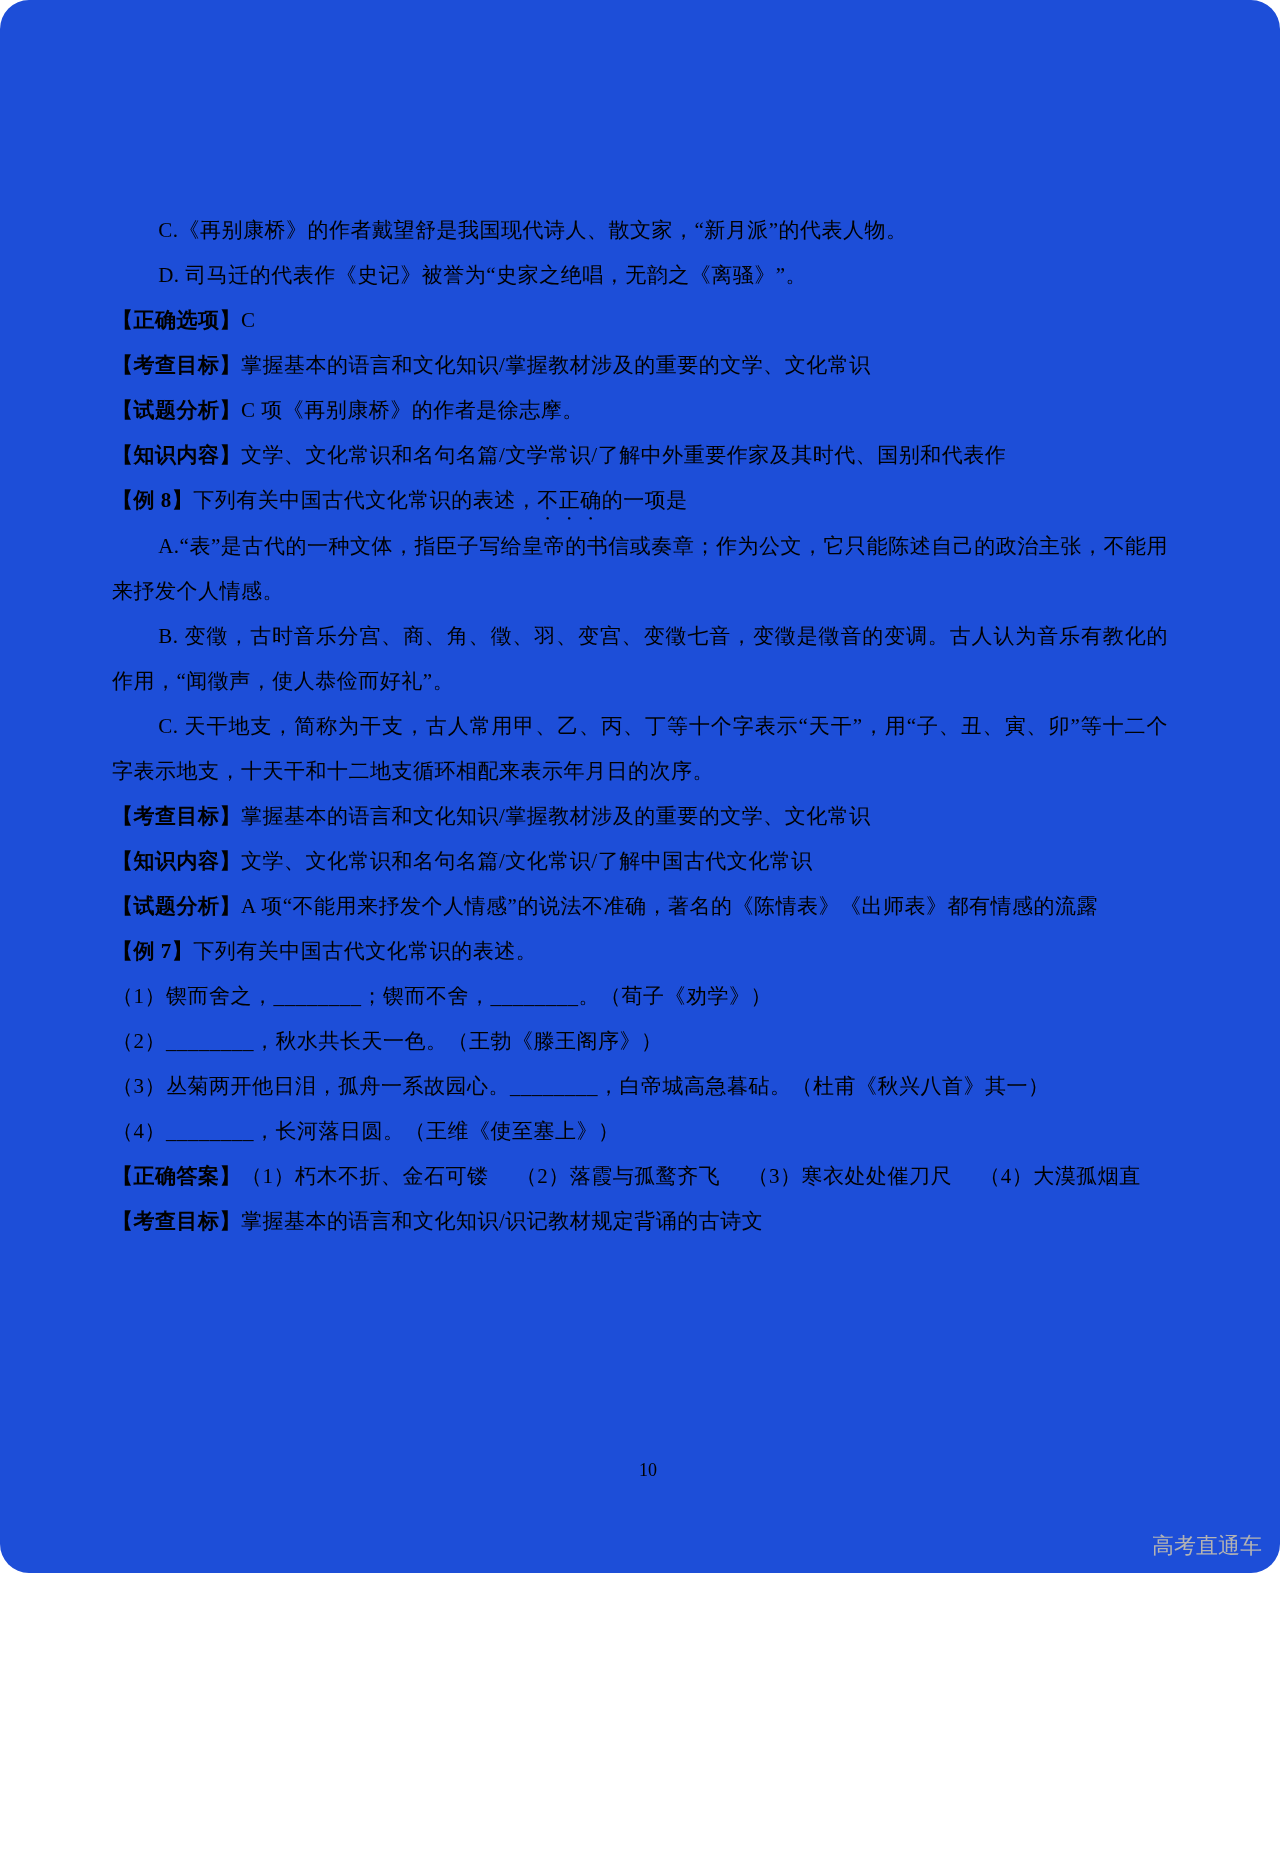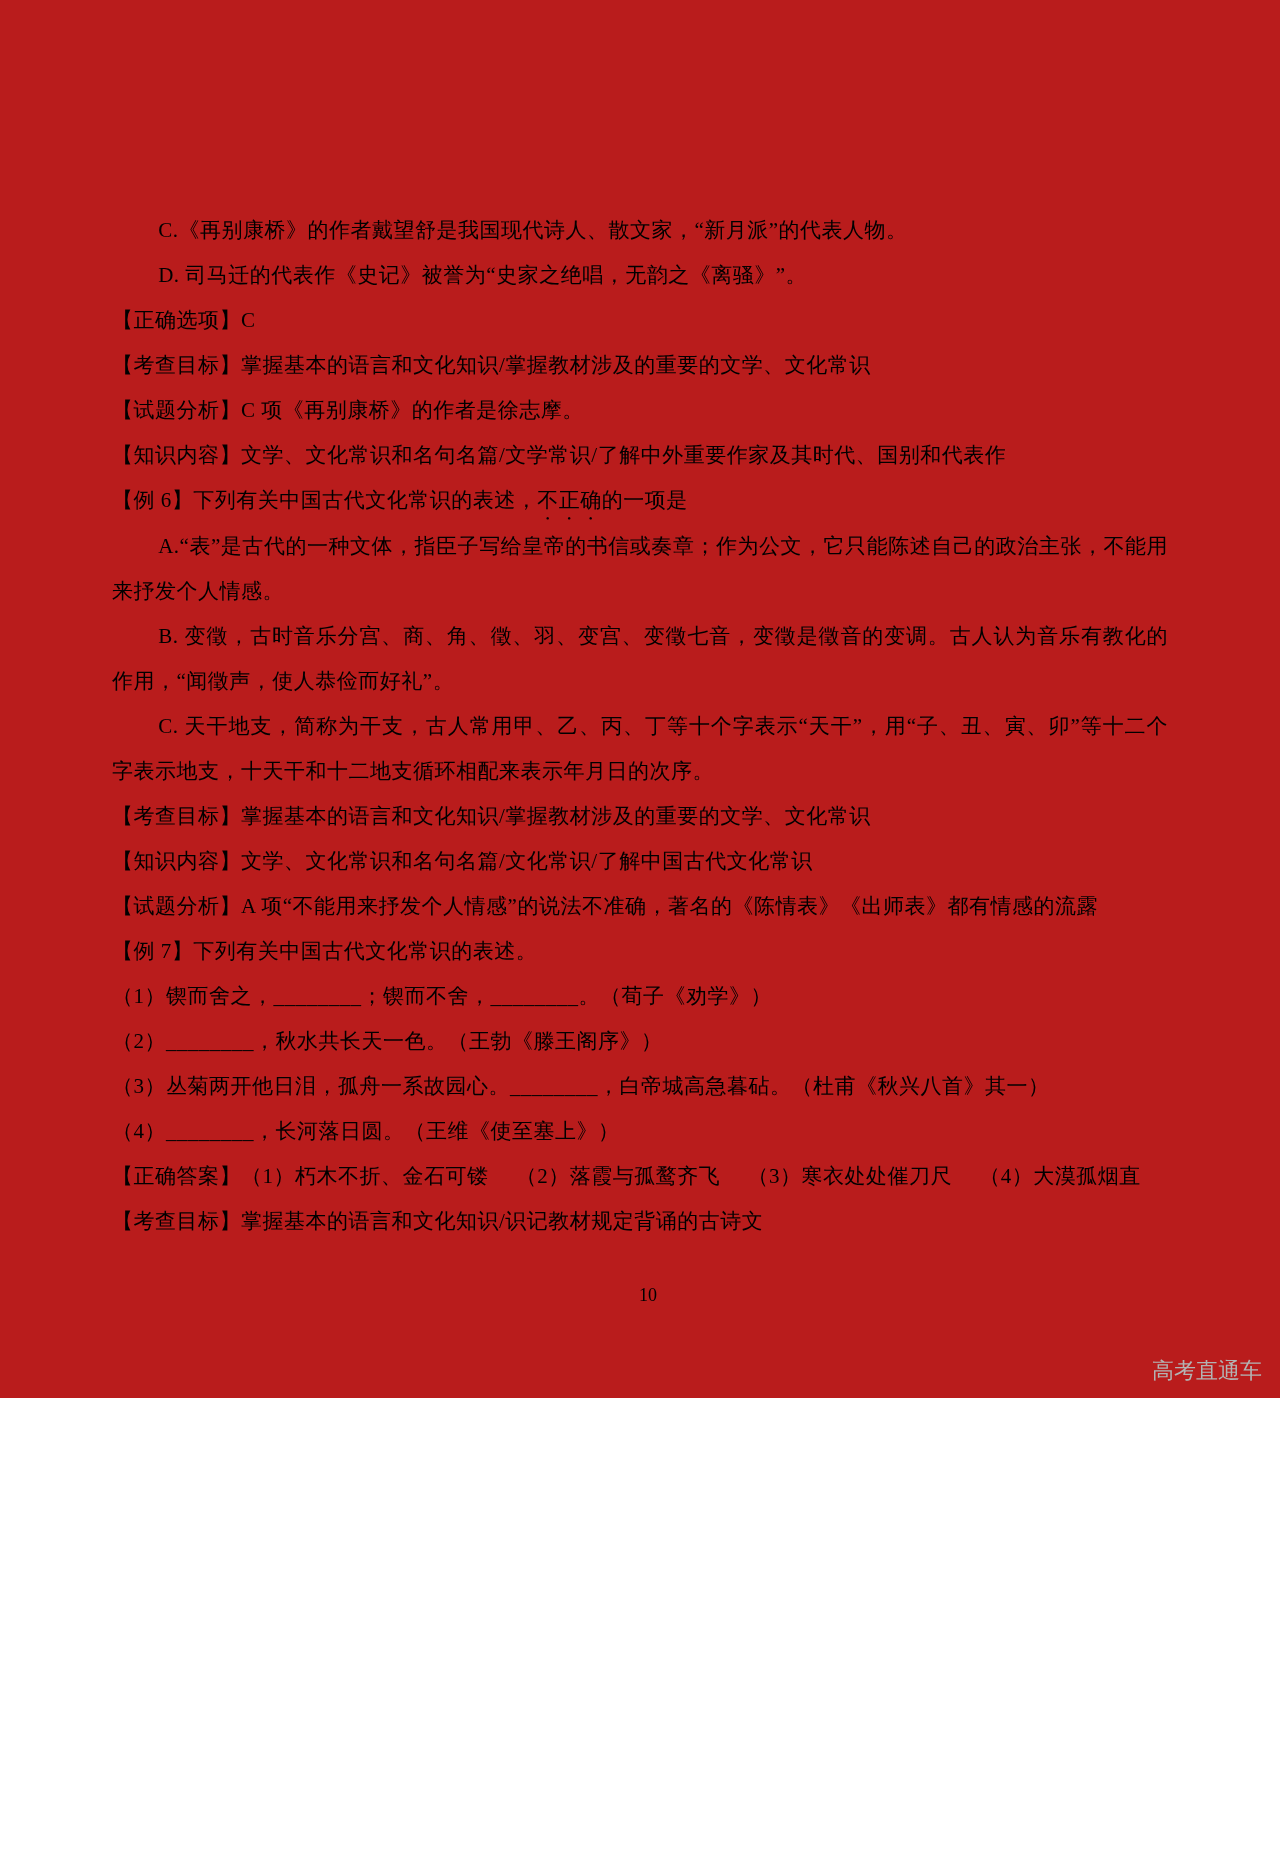--- a/index.html
+++ b/index.html
@@ -3,42 +3,43 @@
 <meta charset="utf-8">
 <style>
   html, body {
     margin: 0;
     padding: 0;
     background: #ffffff;
   }
   .page {
     position: relative;
     width: 1280px;
-    height: 1398px;
-    background: #b91c1c;
+    height: 1573px;
+    background: #1d4ed8;
     overflow: hidden;
     font-family: "Liberation Serif", "DejaVu Serif", serif;
     color: #000000;
+    border-radius: 29px;
   }
   .content {
     padding: 208px 112px 0 112px;
   }
   .para {
     margin: 0;
     font-size: 21px;
     line-height: 45px;
     text-align: justify;
     letter-spacing: 0.5px;
     word-break: break-all;
   }
   .para.indent {
     text-indent: 2.2em;
   }
   .seg-bold {
-    font-weight: normal;
+    font-weight: bold;
   }
   .seg-em {
     -webkit-text-emphasis: dot;
     -webkit-text-emphasis-position: under;
     text-emphasis: dot;
     text-emphasis-position: under;
   }
   .page-number {
     position: absolute;
     left: 0;
@@ -63,21 +64,21 @@
 <body>
 
 <div class="page">
   <main class="content">
       <p class="para indent"><span>C.《再别康桥》的作者戴望舒是我国现代诗人、散文家，“新月派”的代表人物。</span></p>
       <p class="para indent"><span>D. 司马迁的代表作《史记》被誉为“史家之绝唱，无韵之《离骚》”。</span></p>
       <p class="para"><span class="seg-bold">【正确选项】</span><span>C</span></p>
       <p class="para"><span class="seg-bold">【考查目标】</span><span>掌握基本的语言和文化知识/掌握教材涉及的重要的文学、文化常识</span></p>
       <p class="para"><span class="seg-bold">【试题分析】</span><span>C 项《再别康桥》的作者是徐志摩。</span></p>
       <p class="para"><span class="seg-bold">【知识内容】</span><span>文学、文化常识和名句名篇/文学常识/了解中外重要作家及其时代、国别和代表作</span></p>
-      <p class="para"><span class="seg-bold">【例 6】</span><span>下列有关中国古代文化常识的表述，</span><span class="seg-em">不正确</span><span>的一项是</span></p>
+      <p class="para"><span class="seg-bold">【例 8】</span><span>下列有关中国古代文化常识的表述，</span><span class="seg-em">不正确</span><span>的一项是</span></p>
       <p class="para indent"><span>A.“表”是古代的一种文体，指臣子写给皇帝的书信或奏章；作为公文，它只能陈述自己的政治主张，不能用来抒发个人情感。</span></p>
       <p class="para indent"><span>B. 变徵，古时音乐分宫、商、角、徵、羽、变宫、变徵七音，变徵是徵音的变调。古人认为音乐有教化的作用，“闻徵声，使人恭俭而好礼”。</span></p>
       <p class="para indent"><span>C. 天干地支，简称为干支，古人常用甲、乙、丙、丁等十个字表示“天干”，用“子、丑、寅、卯”等十二个字表示地支，十天干和十二地支循环相配来表示年月日的次序。</span></p>
       <p class="para"><span class="seg-bold">【考查目标】</span><span>掌握基本的语言和文化知识/掌握教材涉及的重要的文学、文化常识</span></p>
       <p class="para"><span class="seg-bold">【知识内容】</span><span>文学、文化常识和名句名篇/文化常识/了解中国古代文化常识</span></p>
       <p class="para"><span class="seg-bold">【试题分析】</span><span>A 项“不能用来抒发个人情感”的说法不准确，著名的《陈情表》《出师表》都有情感的流露</span></p>
       <p class="para"><span class="seg-bold">【例 7】</span><span>下列有关中国古代文化常识的表述。</span></p>
       <p class="para"><span>（1）锲而舍之，________；锲而不舍，________。（荀子《劝学》）</span></p>
       <p class="para"><span>（2）________，秋水共长天一色。（王勃《滕王阁序》）</span></p>
       <p class="para"><span>（3）丛菊两开他日泪，孤舟一系故园心。________，白帝城高急暮砧。（杜甫《秋兴八首》其一）</span></p>

